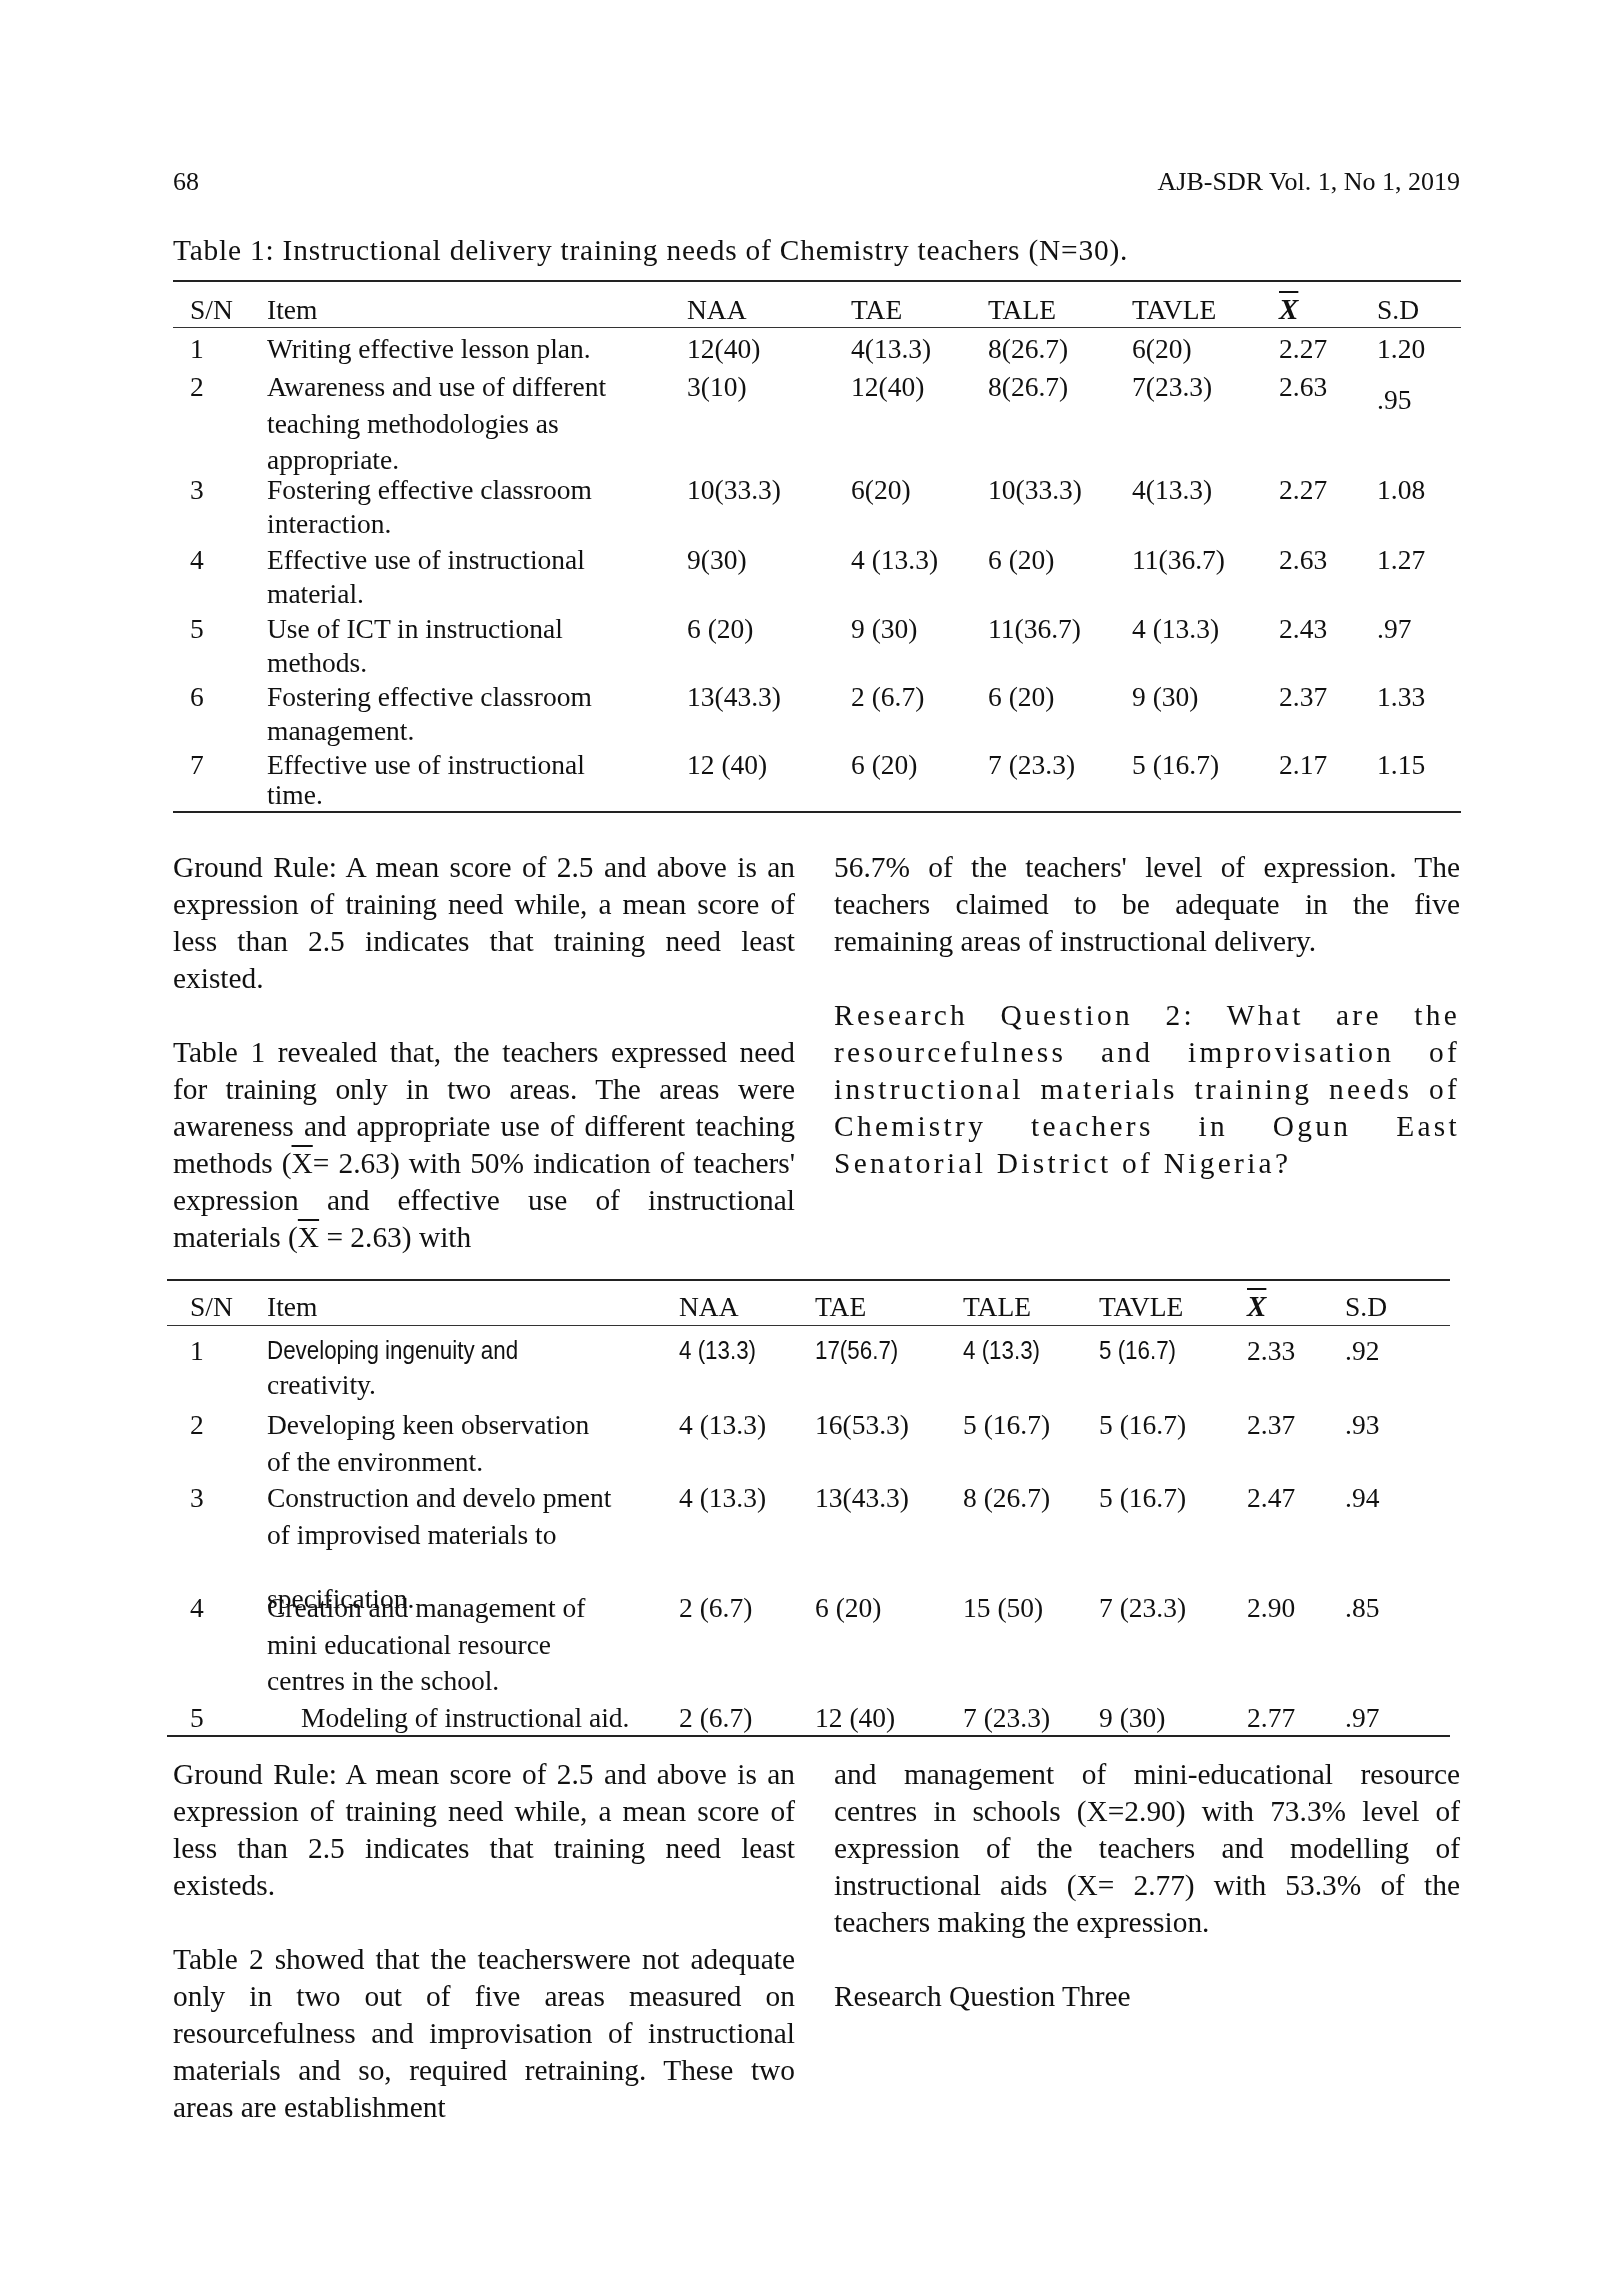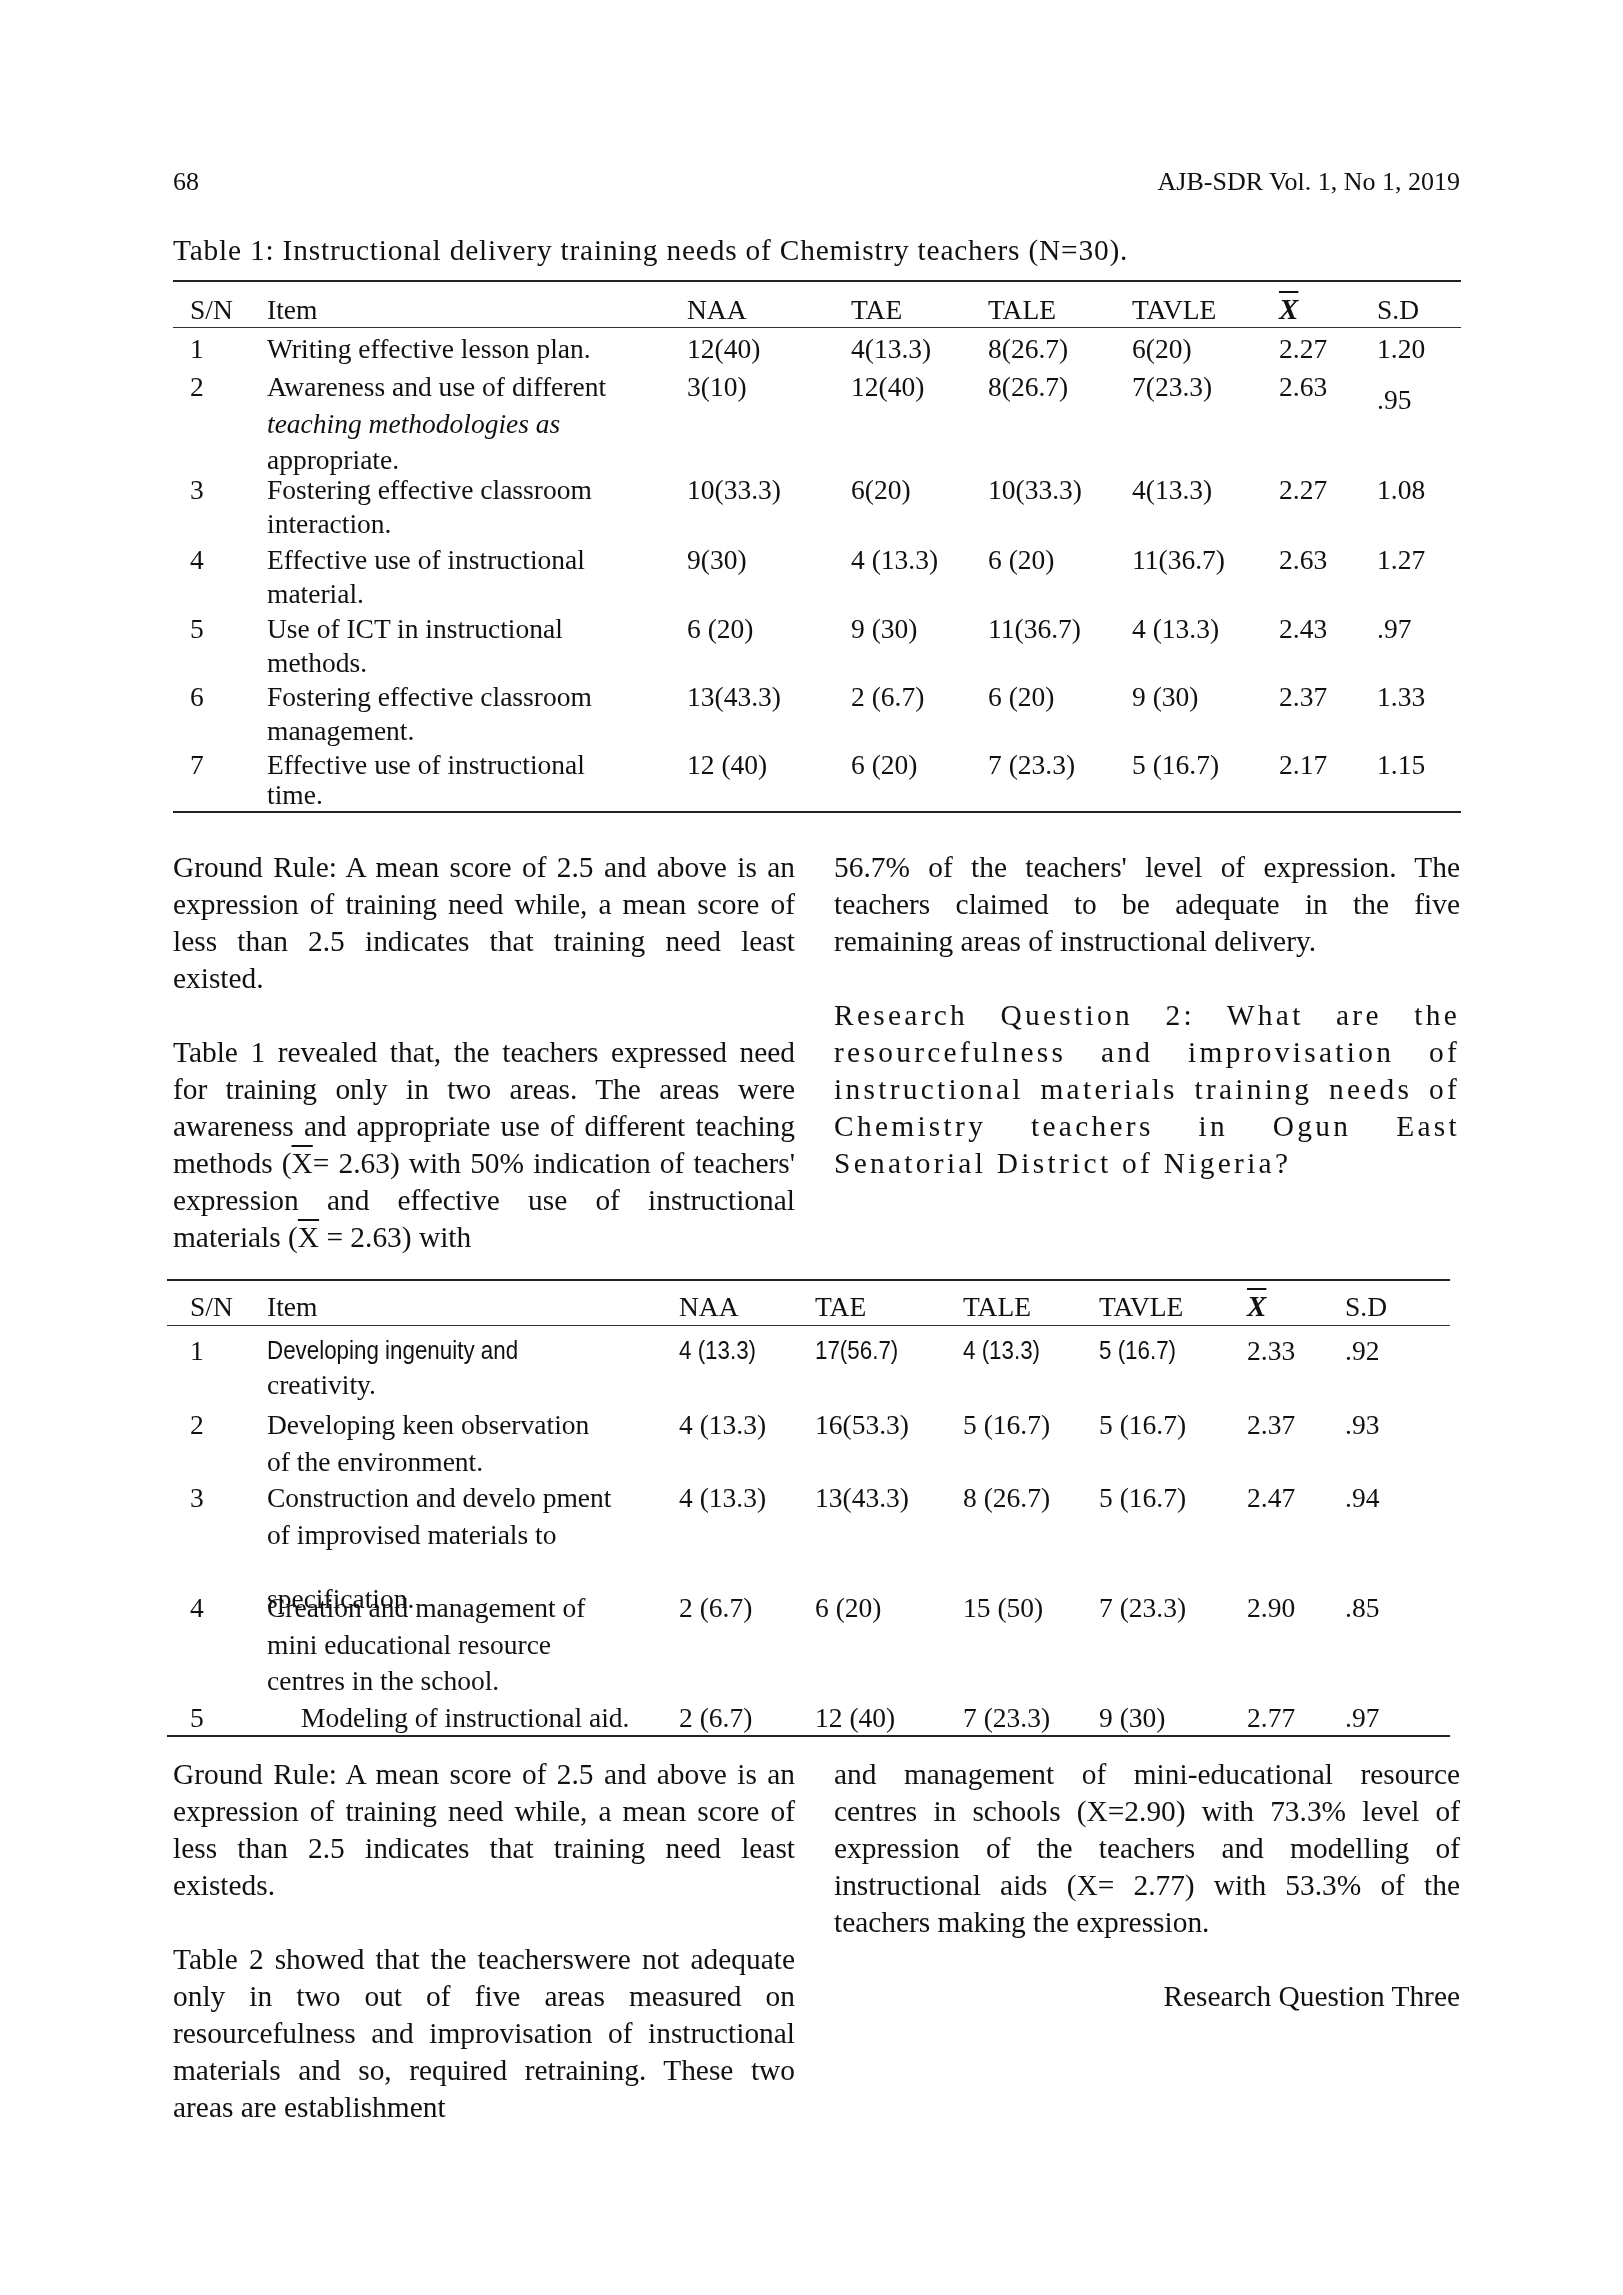--- a/index.html
+++ b/index.html
@@ -49,21 +49,21 @@
     <span class="cell" style="left:851px;">4(13.3)</span>
     <span class="cell" style="left:988px;">8(26.7)</span>
     <span class="cell" style="left:1132px;">6(20)</span>
     <span class="cell" style="left:1279px;">2.27</span>
     <span class="cell" style="left:1377px;">1.20</span>
   </div>
 
   <div class="tbl" style="left:0; top:368px;">
     <span class="cell" style="left:190px;">2</span>
     <span class="cell" style="left:267px;">Awareness and use of different</span>
-    <span class="cell" style="left:267px; top:37px;font-style:italic;">teaching methodologies as</span>
+    <span class="cell" style="left:267px; top:37px;">teaching methodologies as</span>
     <span class="cell" style="left:267px; top:73px;">appropriate.</span>
     <span class="cell" style="left:687px;">3(10)</span>
     <span class="cell" style="left:851px;">12(40)</span>
     <span class="cell" style="left:988px;">8(26.7)</span>
     <span class="cell" style="left:1132px;">7(23.3)</span>
     <span class="cell" style="left:1279px;">2.63</span>
     <span class="cell" style="left:1377px;margin-top:13px;">.95</span>
   </div>
 
   <div class="tbl" style="left:0; top:471px;">
@@ -213,15 +213,15 @@
   </div>
   <div class="rule" style="left:167px; width:1283px; top:1735px;"></div>
 </div>
 
 <div class="col" style="left:173px; top:1756px; width:622px;">
   <p>Ground Rule: A mean score of 2.5 and above is an expression of training need while, a mean score of less than 2.5 indicates that training need least existeds.</p>
   <p class="tight">Table 2 showed that the teacherswere not adequate only in two out of five areas measured on resourcefulness and improvisation of instructional materials and so, required retraining. These two areas are establishment</p>
 </div>
 <div class="col" style="left:834px; top:1756px; width:626px;">
   <p>and management of mini-educational resource centres in schools (X=2.90) with 73.3% level of expression of the teachers and modelling of instructional aids (X= 2.77) with 53.3% of the teachers making the expression.</p>
-  <p class="tight" style="text-align:right;font-family:Liberation Serif, serif;">Research Question Three</p>
+  <p class="tight" style="text-align:left;font-family:Liberation Serif, serif;">Research Question Three</p>
 </div>
 
 
 </body></html>

